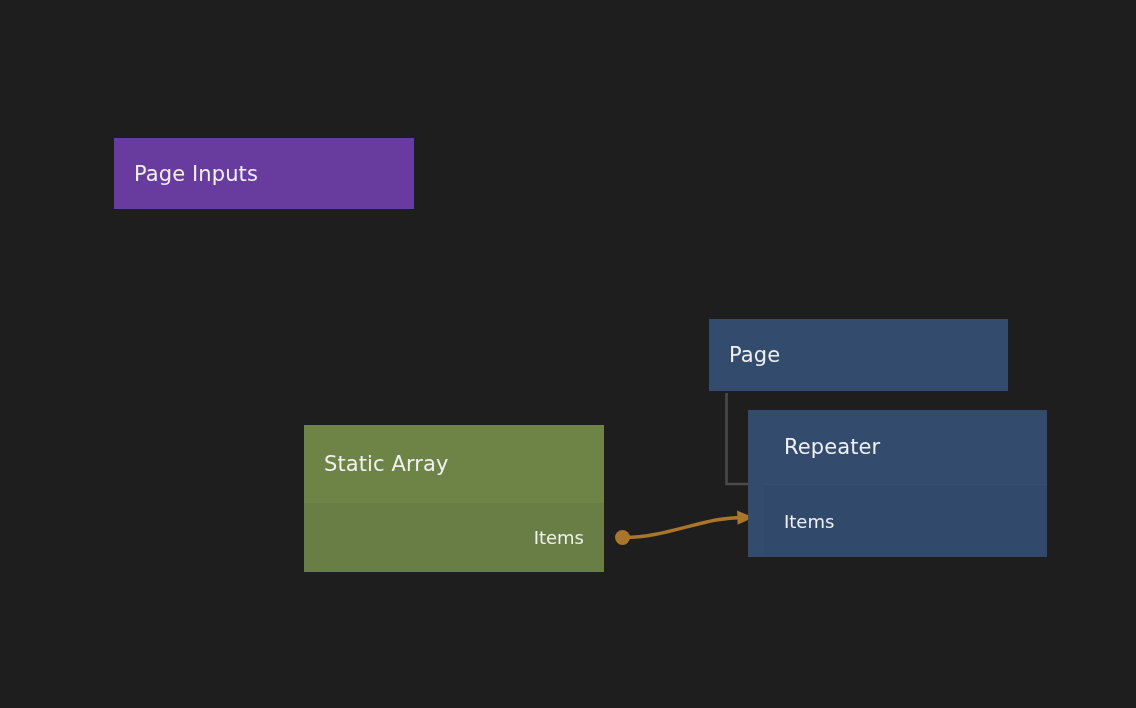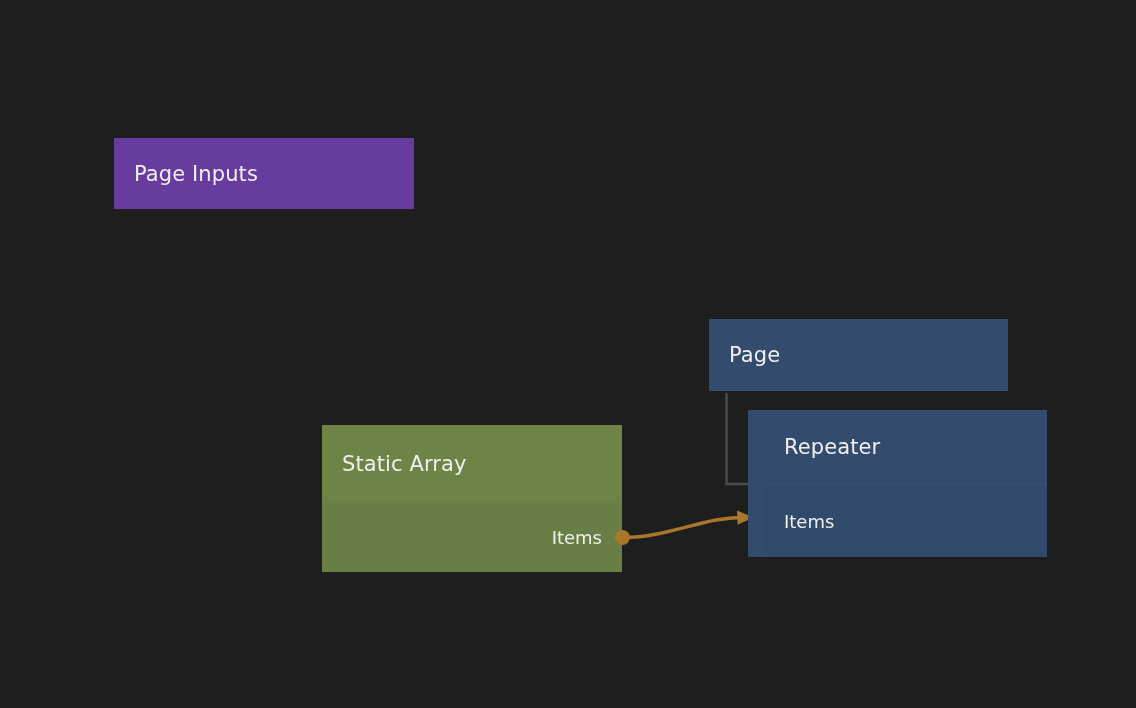--- a/index.html
+++ b/index.html
@@ -93,21 +93,21 @@
   #node-repeater .node-header {
     height: 74px;
   }
   #node-repeater .node-row {
     height: 73px;
     background: #314a6b;
   }
 
   
   #node-static-array {
-    left: 322px;
+    left: 304px;
     top: 425px;
     width: 300px;
     height: 147px;
     background: #6e8447;
   }
   #node-static-array .node-header {
     height: 77px;
   }
   #node-static-array .node-row {
     height: 70px;

